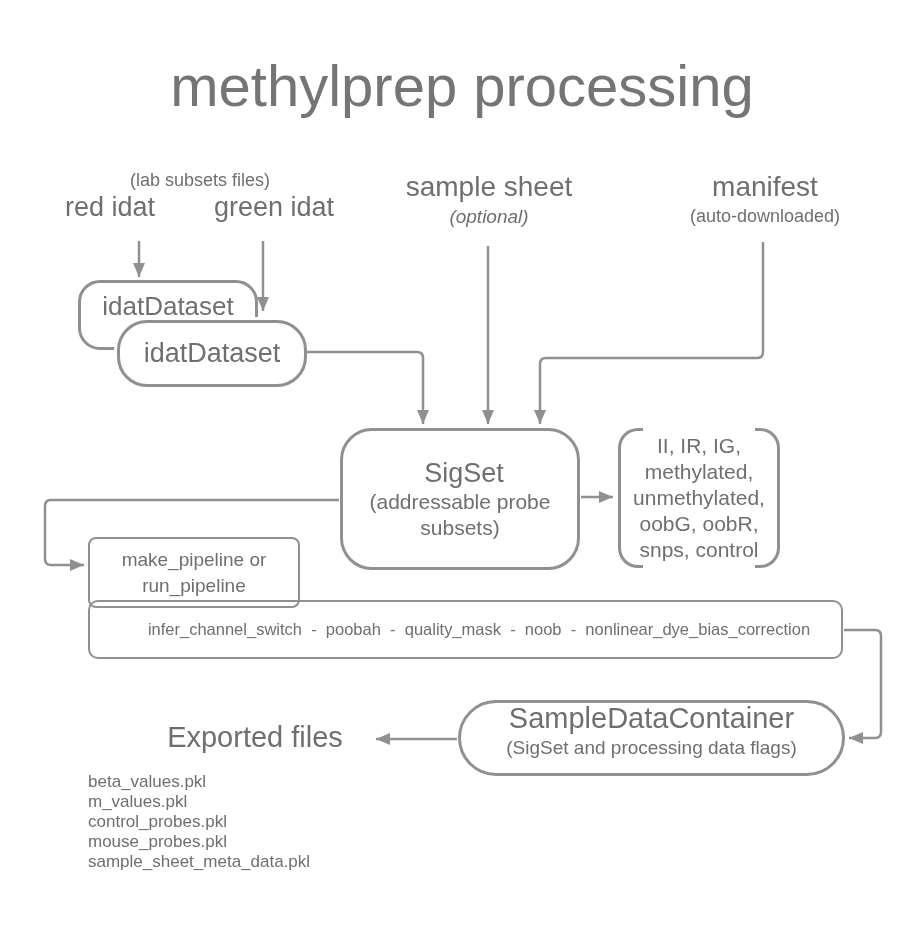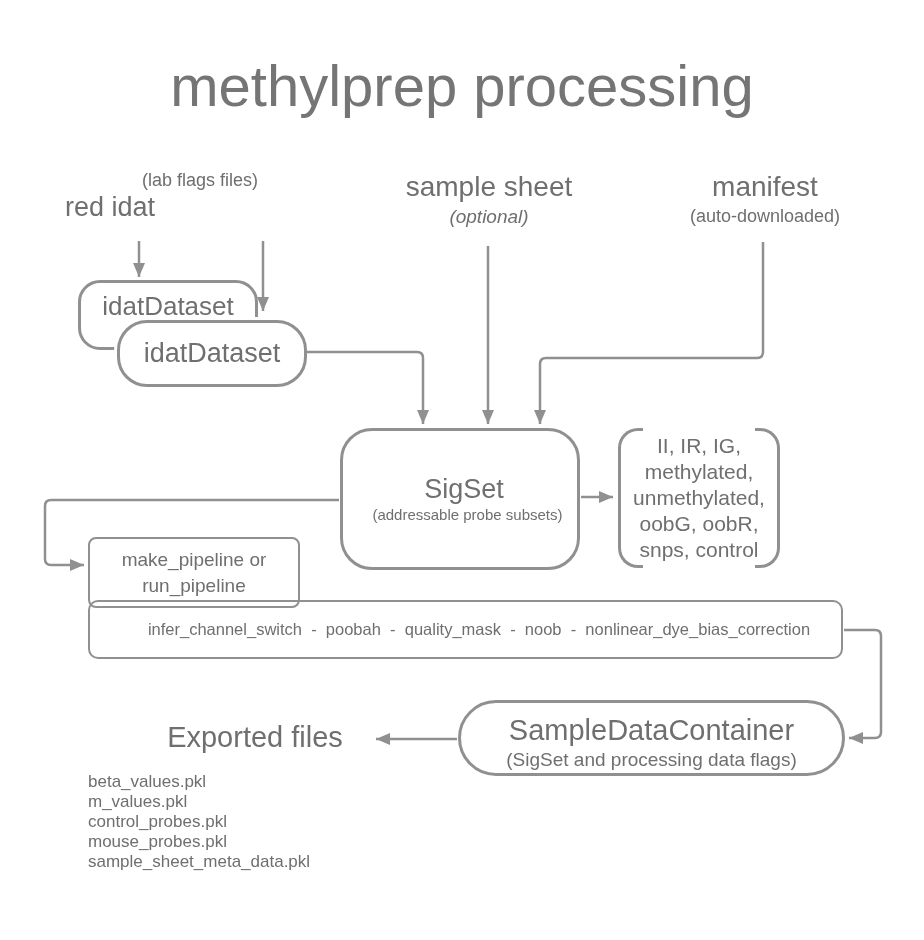--- a/index.html
+++ b/index.html
@@ -30,58 +30,59 @@
   .front-box{
     left:117px;top:320px;width:190px;height:67px;border-radius:30px;background:#ffffff;
     box-shadow:0 0 0 3px #ffffff;z-index:2;display:flex;align-items:center;justify-content:center;
     font-size:27px;
   }
   .sigset{
     left:340px;top:428px;width:240px;height:142px;border-radius:32px;
     display:flex;flex-direction:column;align-items:center;justify-content:center;z-index:1;
   }
   .sigset-title{font-size:27px;line-height:1.2;margin-left:8px;}
-  .sigset-sub{font-size:15px;line-height:1.25;width:205px;text-align:right;}
+  .sigset-sub{font-size:21px;line-height:1.25;width:205px;text-align:center;}
   .bracket{box-sizing:border-box;border:3px solid var(--stroke);z-index:1;}
   .bracket-l{left:618px;top:428px;width:25px;height:140px;border-right:none;border-radius:20px 0 0 20px;}
   .bracket-r{left:755px;top:428px;width:25px;height:140px;border-left:none;border-radius:0 20px 20px 0;}
   .subsets{left:615px;top:433px;width:168px;font-size:21px;line-height:26px;}
   .pipeline{
     left:88px;top:537px;width:212px;height:71px;border-width:2.5px;border-radius:8px;
     display:flex;align-items:center;justify-content:center;font-size:19px;line-height:1.35;
     text-align:center;z-index:1;
   }
   .steps{
     left:88px;top:600px;width:755px;height:59px;border-width:2.5px;border-radius:10px;
     display:flex;align-items:center;justify-content:center;font-size:16.5px;white-space:pre;z-index:1;padding-left:27px;
   }
   .sdc{
     left:458px;top:700px;width:387px;height:76px;border-radius:38px;
-    display:flex;flex-direction:column;align-items:center;justify-content:flex-end;z-index:1;
+    display:flex;flex-direction:column;align-items:center;justify-content:flex-start;z-index:1;
   }
   .sdc-title{font-size:29px;line-height:1.1;}
   .sdc-sub{font-size:19px;line-height:1.35;}
   .exports-title{left:120px;top:721px;width:270px;font-size:29px;}
   .files{top:772px;font-size:17px;line-height:20px;}
   .files-1{left:88px;width:230px;}
   .files-2{left:257px;width:230px;}
 
   svg.connectors{position:absolute;left:0;top:0;z-index:3;pointer-events:none;}
   svg.connectors path{stroke:var(--stroke);stroke-width:2.5;fill:none;}
   #arrowhead path{fill:var(--stroke);stroke:none;}
 </style>
 </head>
 <body>
 
 <div class="canvas">
 
   <div class="abs ctr title">methylprep processing</div>
 
-  <div class="abs ctr lab-note">(lab flags files)</div>
+  <div class="abs ctr lab-note">(lab subsets files)</div>
   <div class="abs ctr red-idat">red idat</div>
+  <div class="abs ctr green-idat">green idat</div>
   <div class="abs ctr sample-sheet">sample sheet</div>
   <div class="abs ctr optional">(optional)</div>
   <div class="abs ctr manifest">manifest</div>
   <div class="abs ctr autodl">(auto-downloaded)</div>
 
   <div class="abs box back-box"></div>
   <div class="abs ctr back-label">idatDataset</div>
   <div class="abs box front-box">
     <span>idatDataset</span>
   </div>

